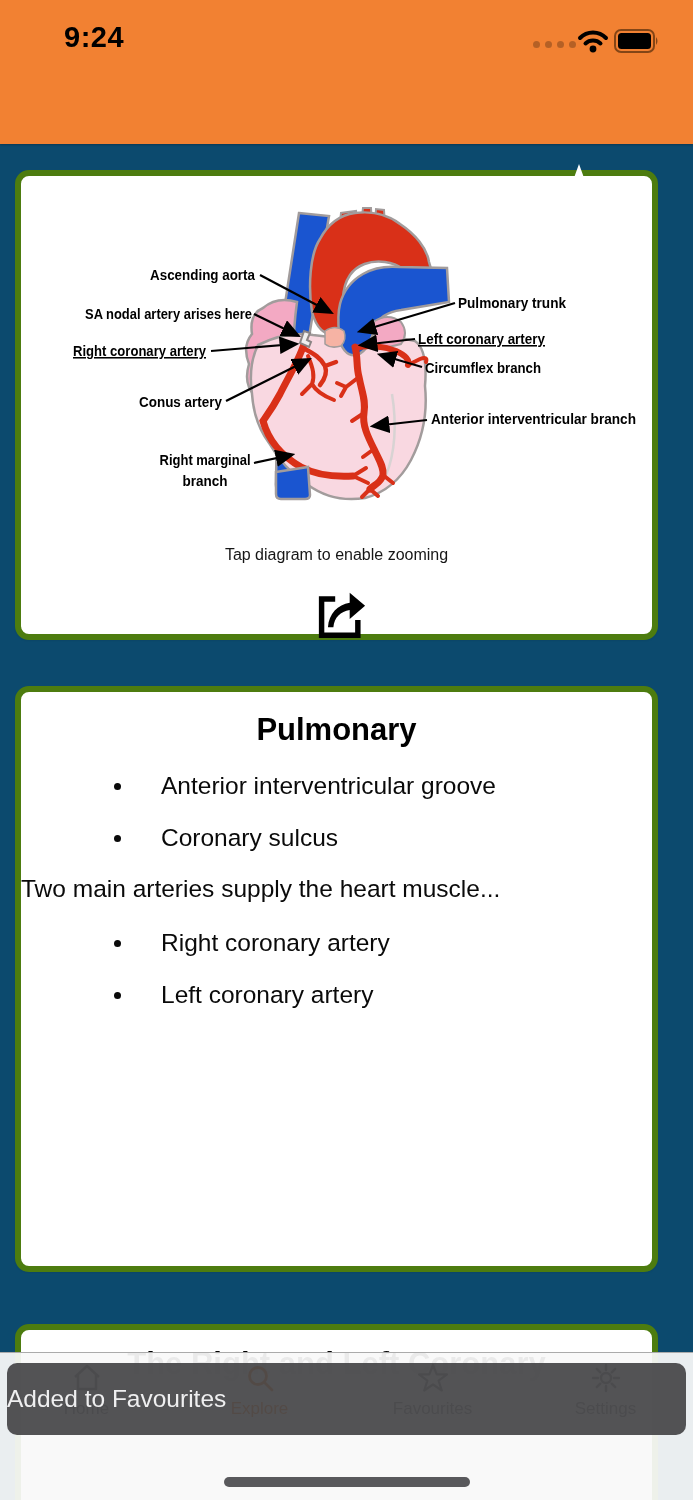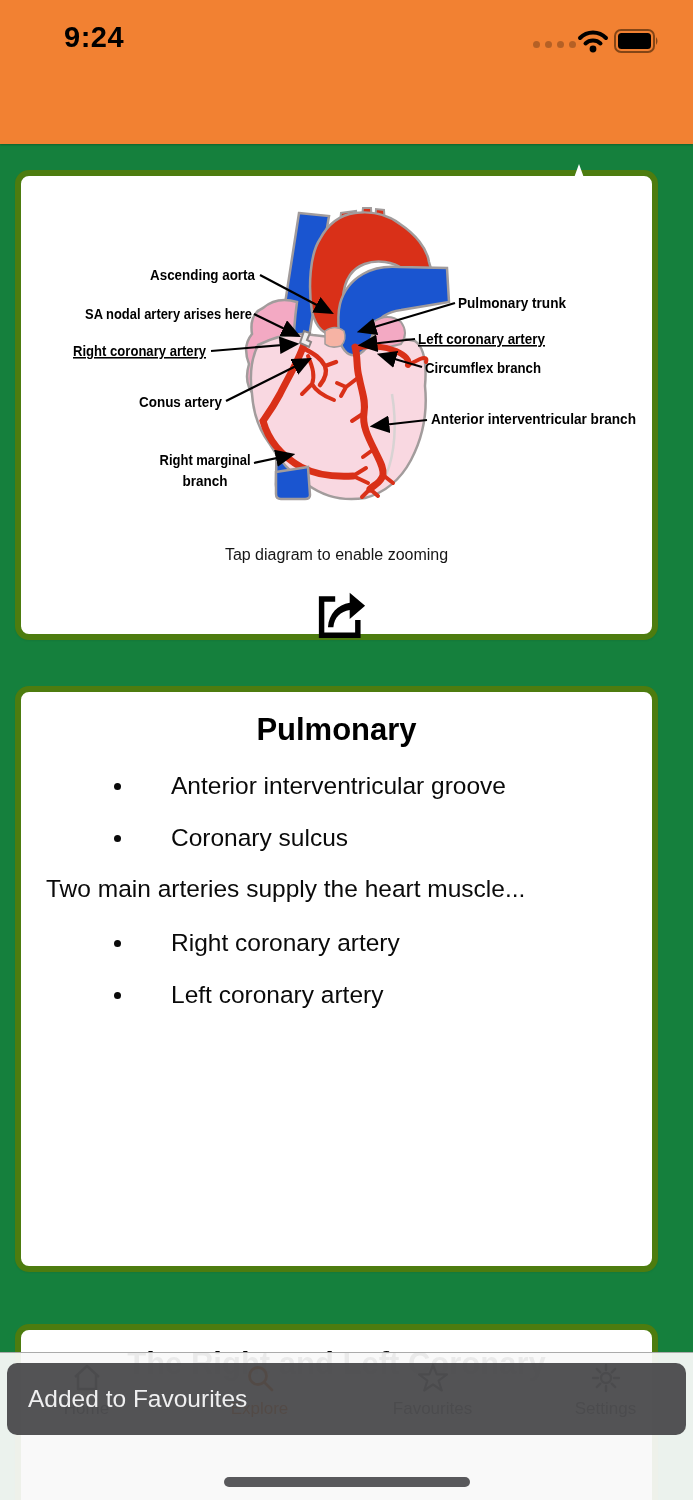--- a/index.html
+++ b/index.html
@@ -1,17 +1,17 @@
 <!DOCTYPE html>
 <html><head>
 <meta charset="utf-8">
 <style>
   html,body{margin:0;padding:0;}
   body{font-family:"Liberation Sans", sans-serif; background:#888;}
-  .phone{position:relative;width:693px;height:1500px;margin:0 auto;background:#15803d;overflow:hidden;}
+  .phone{position:relative;width:693px;height:1500px;margin:0 auto;background:#0c4a6e;overflow:hidden;}
 
   
   .topbar{position:absolute;left:0;top:0;width:693px;height:144px;background:#F28132;box-shadow:0 1px 2px rgba(0,0,0,0.25);z-index:5;}
   .status-row{position:absolute;left:0;top:0;width:100%;height:84px;}
   .time{position:absolute;left:64px;top:21px;font-size:29px;font-weight:bold;color:#000;letter-spacing:0.5px;}
   .sig-dots{position:absolute;left:533px;top:41px;display:flex;gap:5px;}
   .sig-dots i{width:7px;height:7px;border-radius:50%;background:rgba(0,0,0,0.25);}
   .wifi{position:absolute;left:577px;top:29px;}
   .batt{position:absolute;left:614px;top:29px;}
   .nav-row{position:absolute;left:0;top:84px;width:100%;height:60px;}
@@ -27,35 +27,35 @@
 
   .diagram-svg{position:absolute;left:-1px;top:18px;}
   .dg-label{font-size:15.5px;font-weight:bold;fill:#000;}
   .caption{position:absolute;left:0;top:370px;width:100%;text-align:center;font-size:16px;color:#161616;}
   .share{position:absolute;left:50%;top:404px;transform:translateX(-50%);width:58px;height:58px;cursor:pointer;}
 
   .ov-title{margin:0;padding-top:20px;text-align:center;font-size:31px;font-weight:bold;color:#000;}
   .ov-body{padding:20px 0 0 25px;font-size:24.5px;color:#0A0A0A;line-height:33px;}
   .b-row{display:flex;align-items:center;height:52px;font-size:24.5px;color:#0A0A0A;}
   .b-row .dot{width:7px;height:7px;border-radius:50%;background:#0A0A0A;margin-left:93px;flex:0 0 auto;}
-  .b-row .b-txt{margin-left:50px;}
+  .b-row .b-txt{margin-left:40px;}
   .b-group{margin-top:12px;}
-  .ov-line2{padding-left:25px;font-size:24.5px;color:#0A0A0A;line-height:33px;margin-top:8px;}
+  .ov-line2{font-size:24.5px;color:#0A0A0A;line-height:33px;margin-top:8px;}
   .c3-title{margin:0;padding-top:16px;text-align:center;font-size:31px;font-weight:bold;color:#000;white-space:nowrap;overflow:hidden;}
 
   
   .tabbar{position:absolute;left:0;bottom:0;width:693px;height:147px;background:rgba(249,249,249,0.94);border-top:1px solid #ABABAB;z-index:10;}
   .tab{position:absolute;top:0;width:173px;height:100%;text-align:center;cursor:pointer;}
   .tab .t-ic{display:inline-block;margin-top:10px;height:30px;}
   .tab .t-lab{display:block;font-size:17px;color:#8E8E93;margin-top:2px;}
   .tab.active .t-lab{color:#F28132;}
 
   
   .toast{position:absolute;left:7px;top:1363px;width:679px;height:72px;background:rgba(70,70,72,0.93);border-radius:10px;z-index:20;box-sizing:border-box;}
-  .toast span{display:block;padding-left:21px;line-height:72px;font-size:24.5px;color:#EFEFF0;}
+  .toast span{display:block;line-height:72px;font-size:24.5px;color:#EFEFF0;}
 
   .home-ind{position:absolute;left:50%;transform:translateX(-50%);top:1477px;width:246px;height:10px;border-radius:5px;background:#59595C;z-index:30;}
 </style>
 </head>
 <body>
 
 <div class="phone">
 
   <div class="topbar">
     <div class="status-row">

